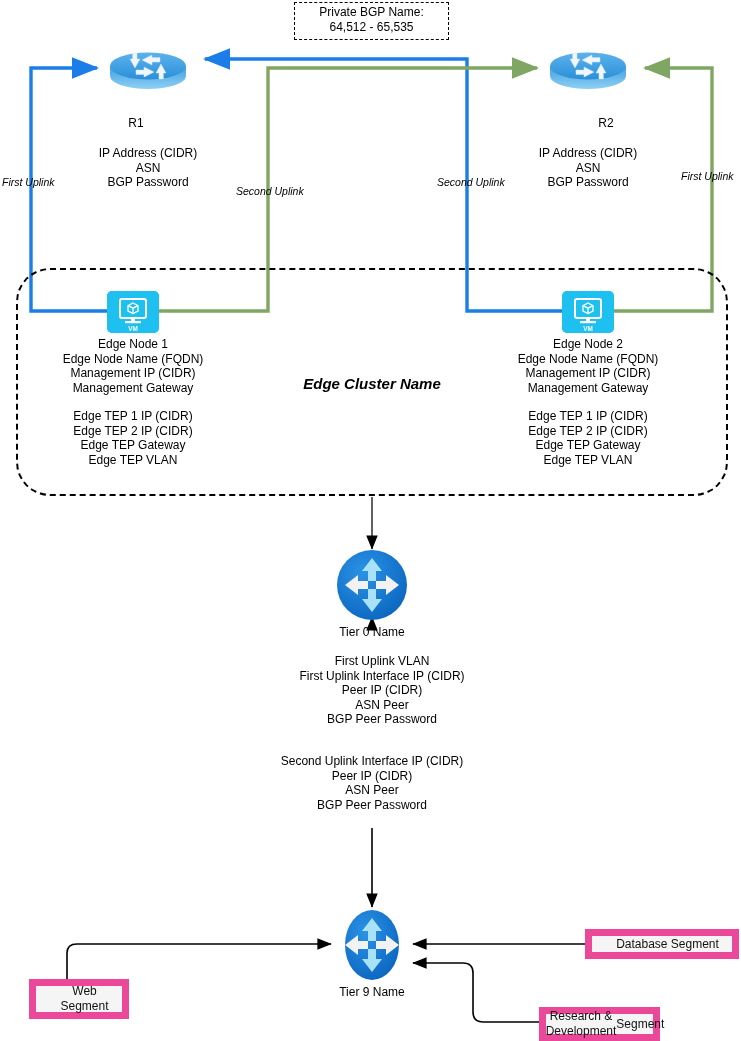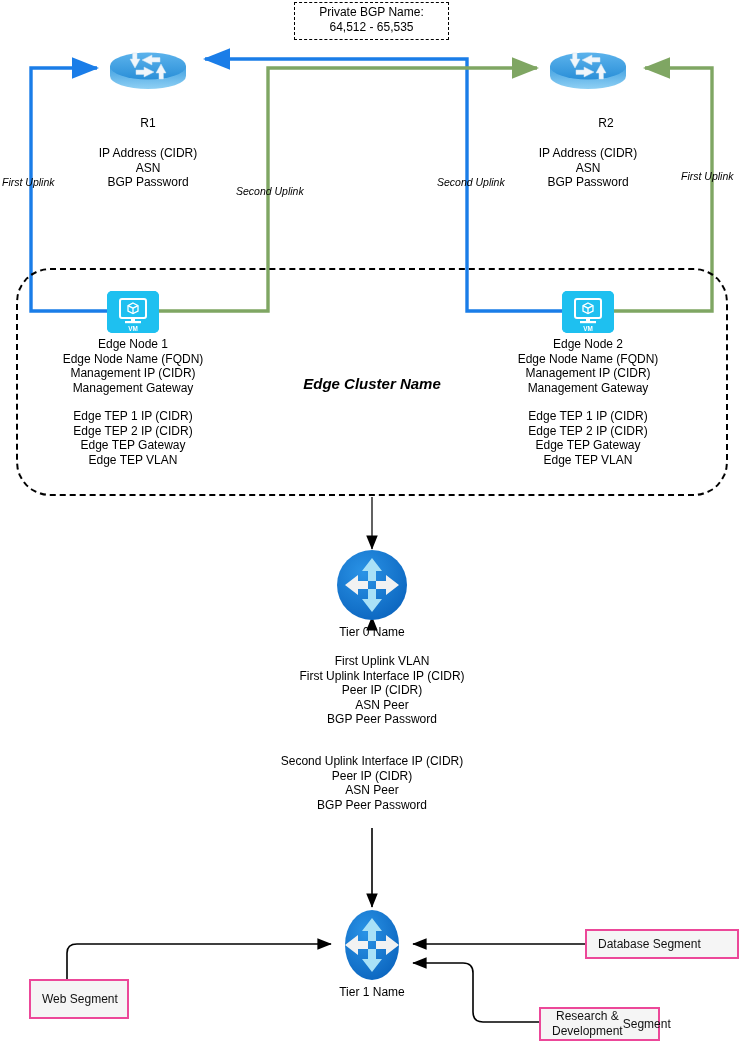--- a/index.html
+++ b/index.html
@@ -21,23 +21,23 @@
                 color:#000;white-space:nowrap;}
   .cluster-name{position:absolute;font-size:15px;font-weight:bold;
                 font-style:italic;text-align:center;white-space:nowrap;}
 
   
   .bgp-box{position:absolute;border:1.5px dashed #000;background:#fff;
            text-align:center;font-size:12px;line-height:15px;
            padding:2px 6px;box-sizing:border-box;}
 
   
-  .seg-box{position:absolute;background:#f5f5f5;border:2px solid #ec4899;
+  .seg-box{position:absolute;background:#f5f5f5;border:7px solid #ec4899;
            box-sizing:border-box;display:flex;align-items:center;
-           justify-content:flex-start;text-align:center;font-size:12px;
+           justify-content:center;text-align:center;font-size:12px;
            line-height:15px;color:#111;padding-left:11px;}
 
   
   .cluster-boundary{position:absolute;border:2px dashed #000;
                     border-radius:34px;box-sizing:border-box;background:transparent;}
 
   
   .vm-icon{position:absolute;width:52px;height:42px;border-radius:5px;
            background:#1ec0f0;box-sizing:border-box;}
   .router-icon{position:absolute;width:80px;height:54px;}
@@ -100,21 +100,21 @@
     </defs>
     <path d="M2,26 L2,36 A38,13 0 0 0 78,36 L78,26 Z" fill="url(#rbody1)"></path>
     <ellipse cx="40" cy="26" rx="38" ry="13.5" fill="url(#rtop1)"></ellipse>
     <g fill="#f0f6fb" stroke="#cfe2f0" stroke-width="0.5">
       <path d="M34,20 L44,15 L44,17.6 L52,17.6 L52,22 L44,22 L44,25 Z"></path>
       <path d="M46,32 L36,37 L36,34.4 L28,34.4 L28,30 L36,30 L36,27 Z"></path>
       <path d="M27,28 L22,19 L24.6,19 L24.6,13 L29,13 L29,19 L32,19 Z"></path>
       <path d="M53,24 L58,33 L55.4,33 L55.4,39 L51,39 L51,33 L48,33 Z"></path>
     </g>
   </svg>
-  <div class="tblock node-title" style="left:98px;top:116px;width:100px;">
+  <div class="tblock node-title" style="left:86px;top:116px;width:100px;">
     <span>R1</span>
   </div>
   <div class="tblock" style="left:73px;top:146px;width:150px;">
     <div>IP Address (CIDR)</div>
     <div>ASN</div>
     <div>BGP Password</div>
   </div>
 
   <svg class="router-icon" style="left:548px;top:40px;" width="80" height="54" viewBox="0 0 80 54" xmlns="http://www.w3.org/2000/svg">
     <defs>
@@ -238,21 +238,21 @@
         <stop offset="0%" stop-color="#2a93e6"></stop>
           <stop offset="100%" stop-color="#0a63bd"></stop>
       </radialGradient>
     </defs>
     <ellipse cx="36" cy="36" rx="27" ry="35" fill="url(#t1g)"></ellipse>
     <path d="M36,9 L46,22 L40,22 L40,32 L32,32 L32,22 L26,22 Z" fill="#a9e1f7"></path>
     <path d="M36,63 L26,50 L32,50 L32,40 L40,40 L40,50 L46,50 Z" fill="#a9e1f7"></path>
     <path d="M9,36 L22,26 L22,32 L32,32 L32,40 L22,40 L22,46 Z" fill="#f2f2f2"></path>
     <path d="M63,36 L50,46 L50,40 L40,40 L40,32 L50,32 L50,26 Z" fill="#f2f2f2"></path>
   </svg>
-  <div class="tblock node-title" style="left:312px;top:985px;width:120px;">Tier 1 Name</div>
+  <div class="tblock node-title" style="left:312px;top:985px;width:120px;">Tier 9 Name</div>
 
   <div class="seg-box" style="left:17px;top:979px;width:100px;height:40px;margin-left:12px;">
     <span>Web Segment</span>
   </div>
 
   <div class="seg-box" style="left:585px;top:929px;width:154px;height:30px;">
     <span>Database Segment</span>
   </div>
 
   <div class="seg-box" style="left:539px;top:1007px;width:121px;height:34px;">

